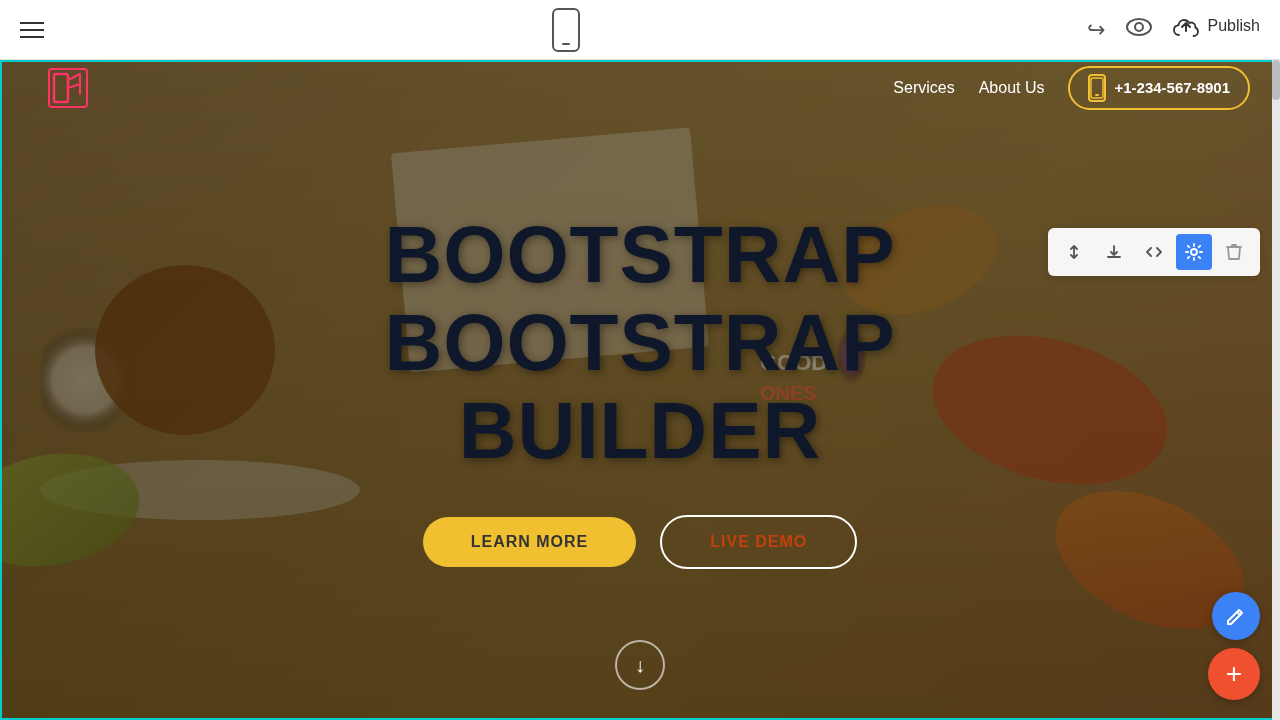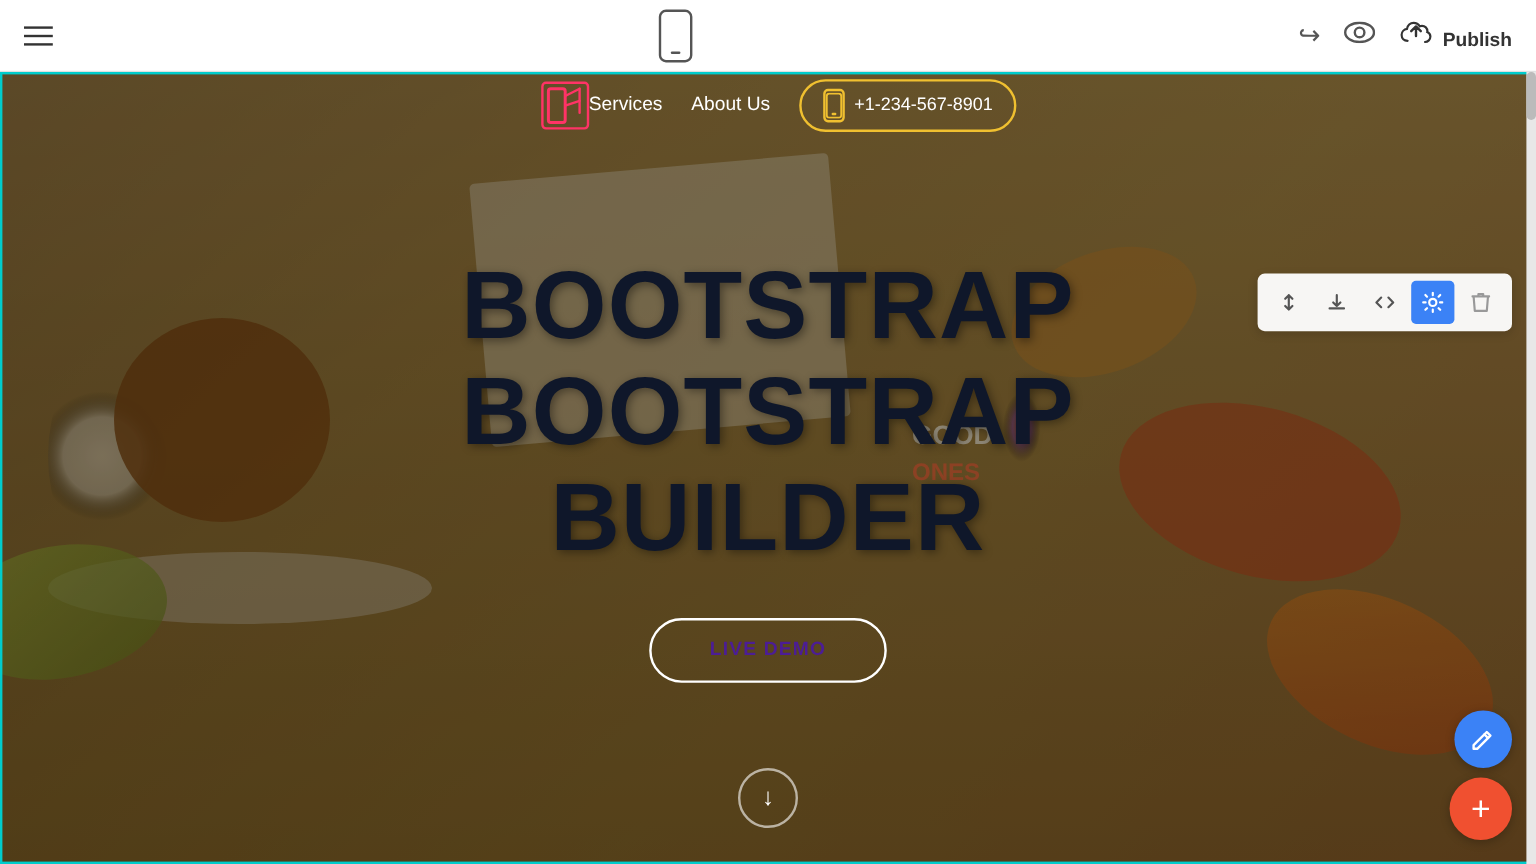--- a/index.html
+++ b/index.html
@@ -44,23 +44,23 @@
     .undo-icon {
       font-size: 22px;
       color: #555;
       cursor: pointer;
       transform: scaleX(-1);
       display: inline-block;
     }
     .eye-icon { font-size: 20px; color: #555; cursor: pointer; }
 
     .publish-btn {
-      display: flex; align-items: flex-end; gap: 8px;
+      display: flex; align-items: flex-start; gap: 8px;
       background: none; border: none; cursor: pointer;
-      font-size: 16px; font-weight: 700; color: #333;
+      font-size: 16px; font-weight: 400; color: #333;
     }
 
     
     .canvas {
       position: absolute;
       top: 60px;
       left: 0; right: 0; bottom: 0;
     }
 
     
@@ -85,21 +85,21 @@
       background-color: #8B6914;
     }
 
     
     .site-nav {
       position: absolute;
       top: 0; left: 18px; right: 0;
       height: 55px;
       display: flex;
       align-items: center;
-      justify-content: center;
+      justify-content: space-between;
       padding: 12px 30px;
       z-index: 10;
     }
 
     .site-logo {
       display: flex; align-items: center; gap: 4px;
       color: #ff3366;
       font-size: 28px;
       font-weight: bold;
     }
@@ -124,21 +124,21 @@
       cursor: pointer;
     }
 
     .phone-btn {
       display: flex; align-items: center; gap: 8px;
       border: 2px solid #f0c030;
       border-radius: 30px;
       padding: 6px 18px;
       color: #fff;
       font-size: 15px;
-      font-weight: 400;
+      font-weight: 700;
       cursor: pointer;
       background: transparent;
     }
     .phone-btn-icon {
       width: 18px; height: 28px;
       border: 2px solid #f0c030;
       border-radius: 4px;
       display: inline-flex;
       align-items: center;
       justify-content: center;
@@ -186,21 +186,21 @@
       text-transform: uppercase;
     }
 
     .btn-live-demo {
       background: transparent;
       border: 2px solid #fff;
       border-radius: 30px;
       padding: 16px 48px;
       font-size: 16px;
       font-weight: 700;
-      color: #4c1d95;
+      color: #c2410c;
       cursor: pointer;
       letter-spacing: 1px;
       text-transform: uppercase;
     }
 
     
     .scroll-down {
       position: absolute;
       bottom: 30px;
       left: 50%;
@@ -418,20 +418,21 @@
         </div>
       </div>
     </nav>
 
     <div class="hero-content">
       <div class="hero-title">
         <div>BOOTSTRAP</div>
         <div>BOOTSTRAP BUILDER</div>
       </div>
       <div class="hero-buttons">
+        <button class="btn-learn-more">LEARN MORE</button>
         <button class="btn-live-demo">LIVE DEMO</button>
       </div>
     </div>
 
     <div class="scroll-down">
       <span>↓</span>
     </div>
 
     <div class="section-toolbar">
       <button class="section-tool-btn" title="Sort">

